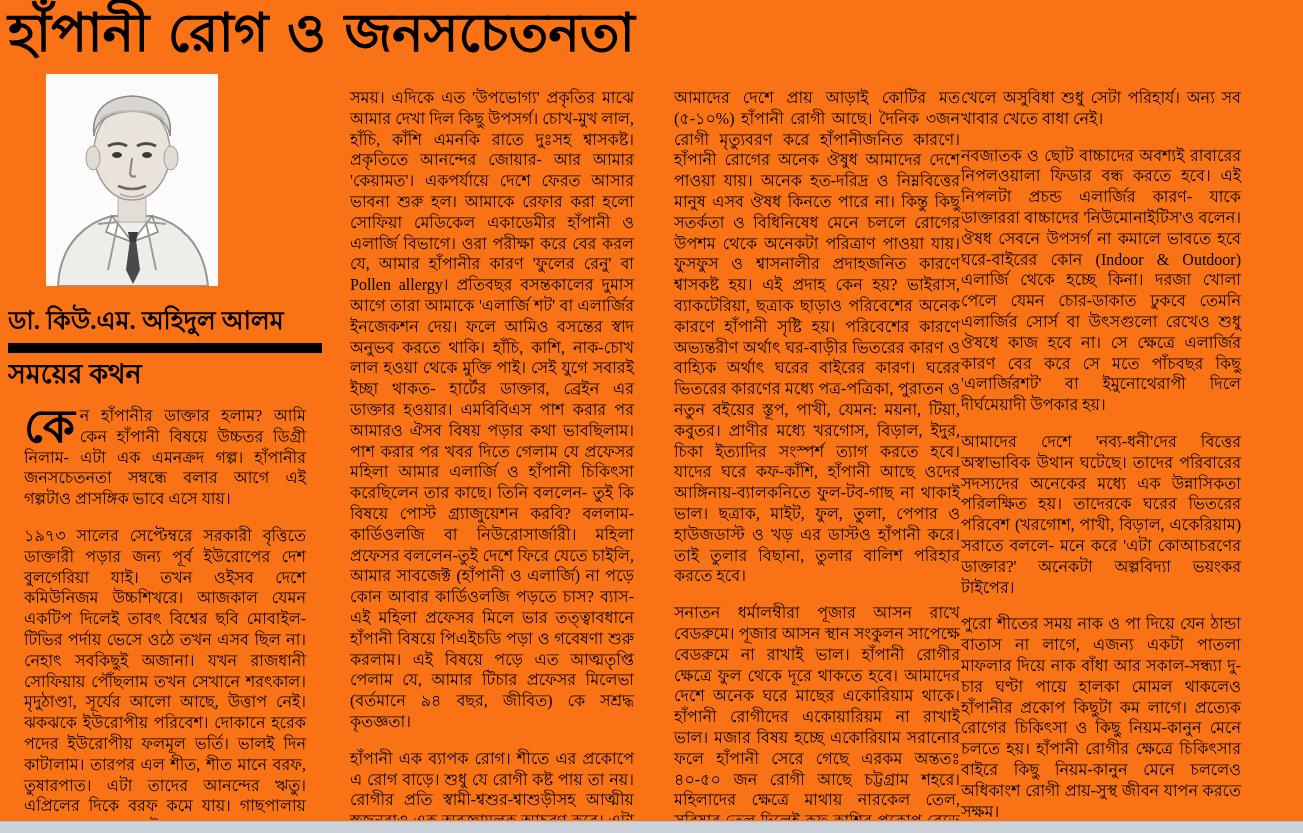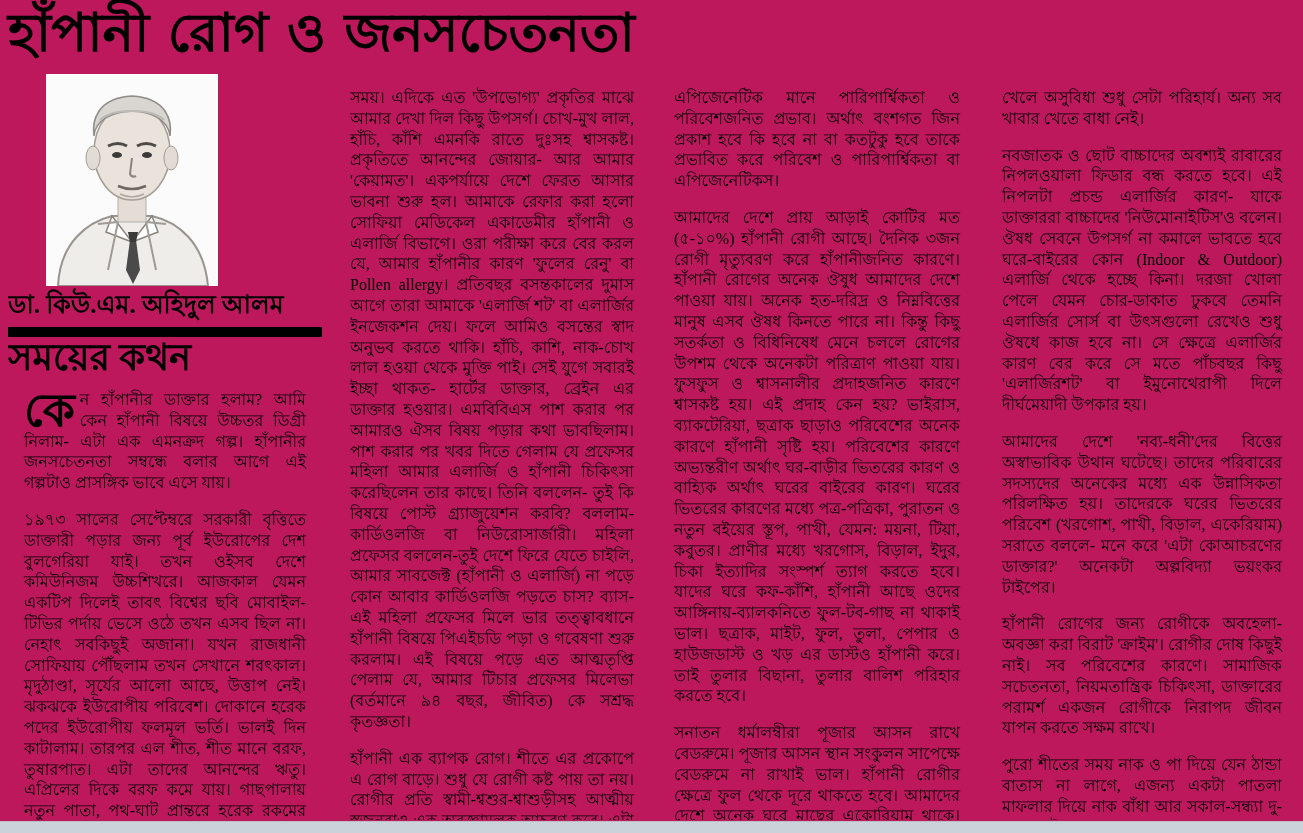--- a/index.html
+++ b/index.html
@@ -1,43 +1,43 @@
 <!DOCTYPE html>
 <html><head>
 <meta charset="utf-8">
 <style>
   html,body{margin:0;padding:0;background:#ffffff;}
   .sheet{
-    position:relative;width:1303px;height:833px;background:#be185d;
+    position:relative;width:1303px;height:833px;background:#f97316;
     font-family:"Liberation Serif","DejaVu Serif",serif;color:#000;overflow:hidden;
   }
   .headline{
     position:absolute;left:8px;top:0px;width:640px;margin:0;
     font-size:53px;line-height:64px;font-weight:bold;color:#000;
     font-family:"DejaVu Serif","Liberation Serif",serif;white-space:nowrap;
   }
   .col{
     position:absolute;top:68px;height:752px;overflow:hidden;
     text-align:justify;font-size:16px;line-height:20.8px;
   }
   .col1{left:8px;width:314px;}
   .col2{left:334px;width:316px;top:72px;height:748px;}
   .col3{left:658px;width:318px;top:72px;height:748px;}
-  .col4{left:986px;width:312px;top:72px;height:748px;font-family:Liberation Serif, serif;}
+  .col4{left:945px;width:312px;top:72px;height:748px;font-family:Liberation Serif, serif;}
   .col p{margin:16px;padding:0;}
   .photo{
     width:172px;height:212px;margin:6px 0 4px 38px;display:block;
   }
   .author-name{
-    font-size:25px;font-weight:bold;line-height:30px;margin-top:4px;
+    font-size:25px;font-weight:bold;line-height:30px;margin-top:20px;
     text-align:left;white-space:nowrap;
   }
   .rule{height:10px;background:#000;margin:7px 0 5px 0;width:100%;}
   .section-head{
-    font-size:37px;font-weight:bold;line-height:32px;margin:2px 0 10px 0;text-align:left;
+    font-size:27px;font-weight:bold;line-height:32px;margin:2px 0 10px 0;text-align:left;
   }
   .dropcap{
     float:left;font-size:46px;line-height:38px;font-weight:bold;
     padding:2px 5px 0 0;
   }
   .signature{margin-top:16px !important;font-size:15.5px;text-align:left;}
   .sig-name{font-weight:bold;}
   .sig-role{font-style:italic;}
   .scan-edge{
     position:absolute;left:0;bottom:0;width:100%;height:11px;
@@ -91,30 +91,28 @@
     <p><span class="dropcap">কে</span><span>ন হাঁপানীর ডাক্তার হলাম? আমি কেন হাঁপানী বিষয়ে উচ্চতর ডিগ্রী নিলাম- এটা এক এমনক্রদ গল্প। হাঁপানীর জনসচেতনতা সম্বন্ধে বলার আগে এই গল্পটাও প্রাসঙ্গিক ভাবে এসে যায়।</span></p>
     <p>১৯৭৩ সালের সেপ্টেম্বরে সরকারী বৃত্তিতে ডাক্তারী পড়ার জন্য পূর্ব ইউরোপের দেশ বুলগেরিয়া যাই। তখন ওইসব দেশে কমিউনিজম উচ্চশিখরে। আজকাল যেমন একটিপ দিলেই তাবৎ বিশ্বের ছবি মোবাইল-টিভির পর্দায় ভেসে ওঠে তখন এসব ছিল না। নেহাৎ সবকিছুই অজানা। যখন রাজধানী সোফিয়ায় পৌঁছলাম তখন সেখানে শরৎকাল। মৃদুঠাণ্ডা, সূর্যের আলো আছে, উত্তাপ নেই। ঝকঝকে ইউরোপীয় পরিবেশ। দোকানে হরেক পদের ইউরোপীয় ফলমূল ভর্তি। ভালই দিন কাটালাম। তারপর এল শীত, শীত মানে বরফ, তুষারপাত। এটা তাদের আনন্দের ঋতু। এপ্রিলের দিকে বরফ কমে যায়। গাছপালায় নতুন পাতা, পথ-ঘাট প্রান্তরে হরেক রকমের ফুলে ভরা। বুঝলাম বসন্ত আসছে। মে-জুনে রাস্তায় নামে বসন্তের প্রকৃতি আর উচ্ছ্বাস, আনন্দে ছন্দে ছন্দে উচ্ছল তরুণ-তরুণীর ঢল নামে রাস্তায়। বসন্ত-সামারই তাদের কাপড় ও দৈহিক সৌন্দর্য্য প্রদর্শনের মোক্ষম</p>
   </div>
 
   <div class="col col2">
     <p>সময়। এদিকে এত 'উপভোগ্য' প্রকৃতির মাঝে আমার দেখা দিল কিছু উপসর্গ। চোখ-মুখ লাল, হাঁচি, কাঁশি এমনকি রাতে দুঃসহ শ্বাসকষ্ট। প্রকৃতিতে আনন্দের জোয়ার- আর আমার 'কেয়ামত'। একপর্যায়ে দেশে ফেরত আসার ভাবনা শুরু হল। আমাকে রেফার করা হলো সোফিয়া মেডিকেল একাডেমীর হাঁপানী ও এলার্জি বিভাগে। ওরা পরীক্ষা করে বের করল যে, আমার হাঁপানীর কারণ 'ফুলের রেনু' বা Pollen allergy। প্রতিবছর বসন্তকালের দুমাস আগে তারা আমাকে 'এলার্জি শট' বা এলার্জির ইনজেকশন দেয়। ফলে আমিও বসন্তের স্বাদ অনুভব করতে থাকি। হাঁচি, কাশি, নাক-চোখ লাল হওয়া থেকে মুক্তি পাই। সেই যুগে সবারই ইচ্ছা থাকত- হার্টের ডাক্তার, ব্রেইন এর ডাক্তার হওয়ার। এমবিবিএস পাশ করার পর আমারও ঐসব বিষয় পড়ার কথা ভাবছিলাম। পাশ করার পর খবর দিতে গেলাম যে প্রফেসর মহিলা আমার এলার্জি ও হাঁপানী চিকিৎসা করেছিলেন তার কাছে। তিনি বললেন- তুই কি বিষয়ে পোস্ট গ্র্যাজুয়েশন করবি? বললাম-কার্ডিওলজি বা নিউরোসার্জারী। মহিলা প্রফেসর বললেন-তুই দেশে ফিরে যেতে চাইলি, আমার সাবজেক্ট (হাঁপানী ও এলার্জি) না পড়ে কোন আবার কার্ডিওলজি পড়তে চাস? ব্যাস- এই মহিলা প্রফেসর মিলে ভার তত্ত্বাবধানে হাঁপানী বিষয়ে পিএইচডি পড়া ও গবেষণা শুরু করলাম। এই বিষয়ে পড়ে এত আত্মতৃপ্তি পেলাম যে, আমার টিচার প্রফেসর মিলেভা (বর্তমানে ৯৪ বছর, জীবিত) কে সশ্রদ্ধ কৃতজ্ঞতা।</p>
     <p>হাঁপানী এক ব্যাপক রোগ। শীতে এর প্রকোপে এ রোগ বাড়ে। শুধু যে রোগী কষ্ট পায় তা নয়। রোগীর প্রতি স্বামী-শ্বশুর-শ্বাশুড়ীসহ আত্মীয় স্বজনরাও এক অবজ্ঞামূলক আচরণ করে। এটা অত্যন্ত নিন্দনীয়। হাঁপানী কোন ছোঁয়াছে রোগ নয়। আবার আগে যেটা বিশ্বাস করা হত যে, বংশগত বা জেনেটিক তাও পুরো সঠিক নয়। বংশগত ধারণার বাহিরে বর্তমানে 'এপিজেনেটিক' বলেও এক ধারণা আছে। তার মানে বংশে কারো থাকলে সন্তানেরও হাঁপানী হবে তা নিশ্চিত নয়। হতেও পারে, নাও হতে পারে।</p>
   </div>
 
   <div class="col col3">
-    <p>এপিজেনেটিক মানে পারিপার্শ্বিকতা ও পরিবেশজনিত প্রভাব। অর্থাৎ বংশগত জিন প্রকাশ হবে কি হবে না বা কতটুকু হবে তাকে প্রভাবিত করে পরিবেশ ও পারিপার্শ্বিকতা বা এপিজেনেটিকস।</p>
     <p>আমাদের দেশে প্রায় আড়াই কোটির মত (৫-১০%) হাঁপানী রোগী আছে। দৈনিক ৩জন রোগী মৃত্যুবরণ করে হাঁপানীজনিত কারণে। হাঁপানী রোগের অনেক ঔষুধ আমাদের দেশে পাওয়া যায়। অনেক হত-দরিদ্র ও নিম্নবিত্তের মানুষ এসব ঔষধ কিনতে পারে না। কিন্তু কিছু সতর্কতা ও বিধিনিষেধ মেনে চললে রোগের উপশম থেকে অনেকটা পরিত্রাণ পাওয়া যায়। ফুসফুস ও শ্বাসনালীর প্রদাহজনিত কারণে শ্বাসকষ্ট হয়। এই প্রদাহ কেন হয়? ভাইরাস, ব্যাকটেরিয়া, ছত্রাক ছাড়াও পরিবেশের অনেক কারণে হাঁপানী সৃষ্টি হয়। পরিবেশের কারণে অভ্যন্তরীণ অর্থাৎ ঘর-বাড়ীর ভিতরের কারণ ও বাহ্যিক অর্থাৎ ঘরের বাইরের কারণ। ঘরের ভিতরের কারণের মধ্যে পত্র-পত্রিকা, পুরাতন ও নতুন বইয়ের স্তূপ, পাখী, যেমন: ময়না, টিয়া, কবুতর। প্রাণীর মধ্যে খরগোস, বিড়াল, ইদুর, চিকা ইত্যাদির সংস্পর্শ ত্যাগ করতে হবে। যাদের ঘরে কফ-কাঁশি, হাঁপানী আছে ওদের আঙ্গিনায়-ব্যালকনিতে ফুল-টব-গাছ না থাকাই ভাল। ছত্রাক, মাইট, ফুল, তুলা, পেপার ও হাউজডাস্ট ও খড় এর ডাস্টও হাঁপানী করে। তাই তুলার বিছানা, তুলার বালিশ পরিহার করতে হবে।</p>
     <p>সনাতন ধর্মালম্বীরা পূজার আসন রাখে বেডরুমে। পূজার আসন স্থান সংকুলন সাপেক্ষে বেডরুমে না রাখাই ভাল। হাঁপানী রোগীর ক্ষেত্রে ফুল থেকে দূরে থাকতে হবে। আমাদের দেশে অনেক ঘরে মাছের একোরিয়াম থাকে। হাঁপানী রোগীদের একোয়ারিয়ম না রাখাই ভাল। মজার বিষয় হচ্ছে একোরিয়াম সরানোর ফলে হাঁপানী সেরে গেছে এরকম অন্ততঃ ৪০-৫০ জন রোগী আছে চট্টগ্রাম শহরে। মহিলাদের ক্ষেত্রে মাথায় নারকেল তেল, সরিষার তেল দিলেই কফ-কাশির প্রকোপ বেড়ে যায়। খাওয়া-দাওয়ার ব্যাপারে আগে যত বেশি গুরুত্ব দেওয়া হত এখন বলা হয় দু-চারটা খাবার বাদে কেবল যার যেটা</p>
   </div>
 
   <div class="col col4">
     <p>খেলে অসুবিধা শুধু সেটা পরিহার্য। অন্য সব খাবার খেতে বাধা নেই।</p>
     <p>নবজাতক ও ছোট বাচ্চাদের অবশ্যই রাবারের নিপলওয়ালা ফিডার বন্ধ করতে হবে। এই নিপলটা প্রচন্ড এলার্জির কারণ- যাকে ডাক্তাররা বাচ্চাদের 'নিউমোনাইটিস'ও বলেন। ঔষধ সেবনে উপসর্গ না কমালে ভাবতে হবে ঘরে-বাইরের কোন (Indoor &amp; Outdoor) এলার্জি থেকে হচ্ছে কিনা। দরজা খোলা পেলে যেমন চোর-ডাকাত ঢুকবে তেমনি এলার্জির সোর্স বা উৎসগুলো রেখেও শুধু ঔষধে কাজ হবে না। সে ক্ষেত্রে এলার্জির কারণ বের করে সে মতে পাঁচবছর কিছু 'এলার্জিরশট' বা ইমুনোথেরাপী দিলে দীর্ঘমেয়াদী উপকার হয়।</p>
     <p>আমাদের দেশে 'নব্য-ধনী'দের বিত্তের অস্বাভাবিক উথান ঘটেছে। তাদের পরিবারের সদস্যদের অনেকের মধ্যে এক উন্নাসিকতা পরিলক্ষিত হয়। তাদেরকে ঘরের ভিতরের পরিবেশ (খরগোশ, পাখী, বিড়াল, একেরিয়াম) সরাতে বললে- মনে করে 'এটা কোআচরণের ডাক্তার?' অনেকটা অল্পবিদ্যা ভয়ংকর টাইপের।</p>
-    <p>হাঁপানী রোগের জন্য রোগীকে অবহেলা-অবজ্ঞা করা বিরাট 'ক্রাইম'। রোগীর দোষ কিছুই নাই। সব পরিবেশের কারণে। সামাজিক সচেতনতা, নিয়মতান্ত্রিক চিকিৎসা, ডাক্তারের পরামর্শ একজন রোগীকে নিরাপদ জীবন যাপন করতে সক্ষম রাখে।</p>
     <p>পুরো শীতের সময় নাক ও পা দিয়ে যেন ঠান্ডা বাতাস না লাগে, এজন্য একটা পাতলা মাফলার দিয়ে নাক বাঁধা আর সকাল-সন্ধ্যা দু-চার ঘণ্টা পায়ে হালকা মোমল থাকলেও হাঁপানীর প্রকোপ কিছুটা কম লাগে। প্রত্যেক রোগের চিকিৎসা ও কিছু নিয়ম-কানুন মেনে চলতে হয়। হাঁপানী রোগীর ক্ষেত্রে চিকিৎসার বাইরে কিছু নিয়ম-কানুন মেনে চললেও অধিকাংশ রোগী প্রায়-সুস্থ জীবন যাপন করতে সক্ষম।</p>
     <p class="signature">
       <span class="sig-name">ডা. কিউ.এম.অহিদুল আলম</span>
       <span class="sig-role">বিশেষজ্ঞ চিকিৎসক, কলামিস্ট।</span>
     </p>
   </div>
 
   <div class="scan-edge"></div>
 </div>
 

